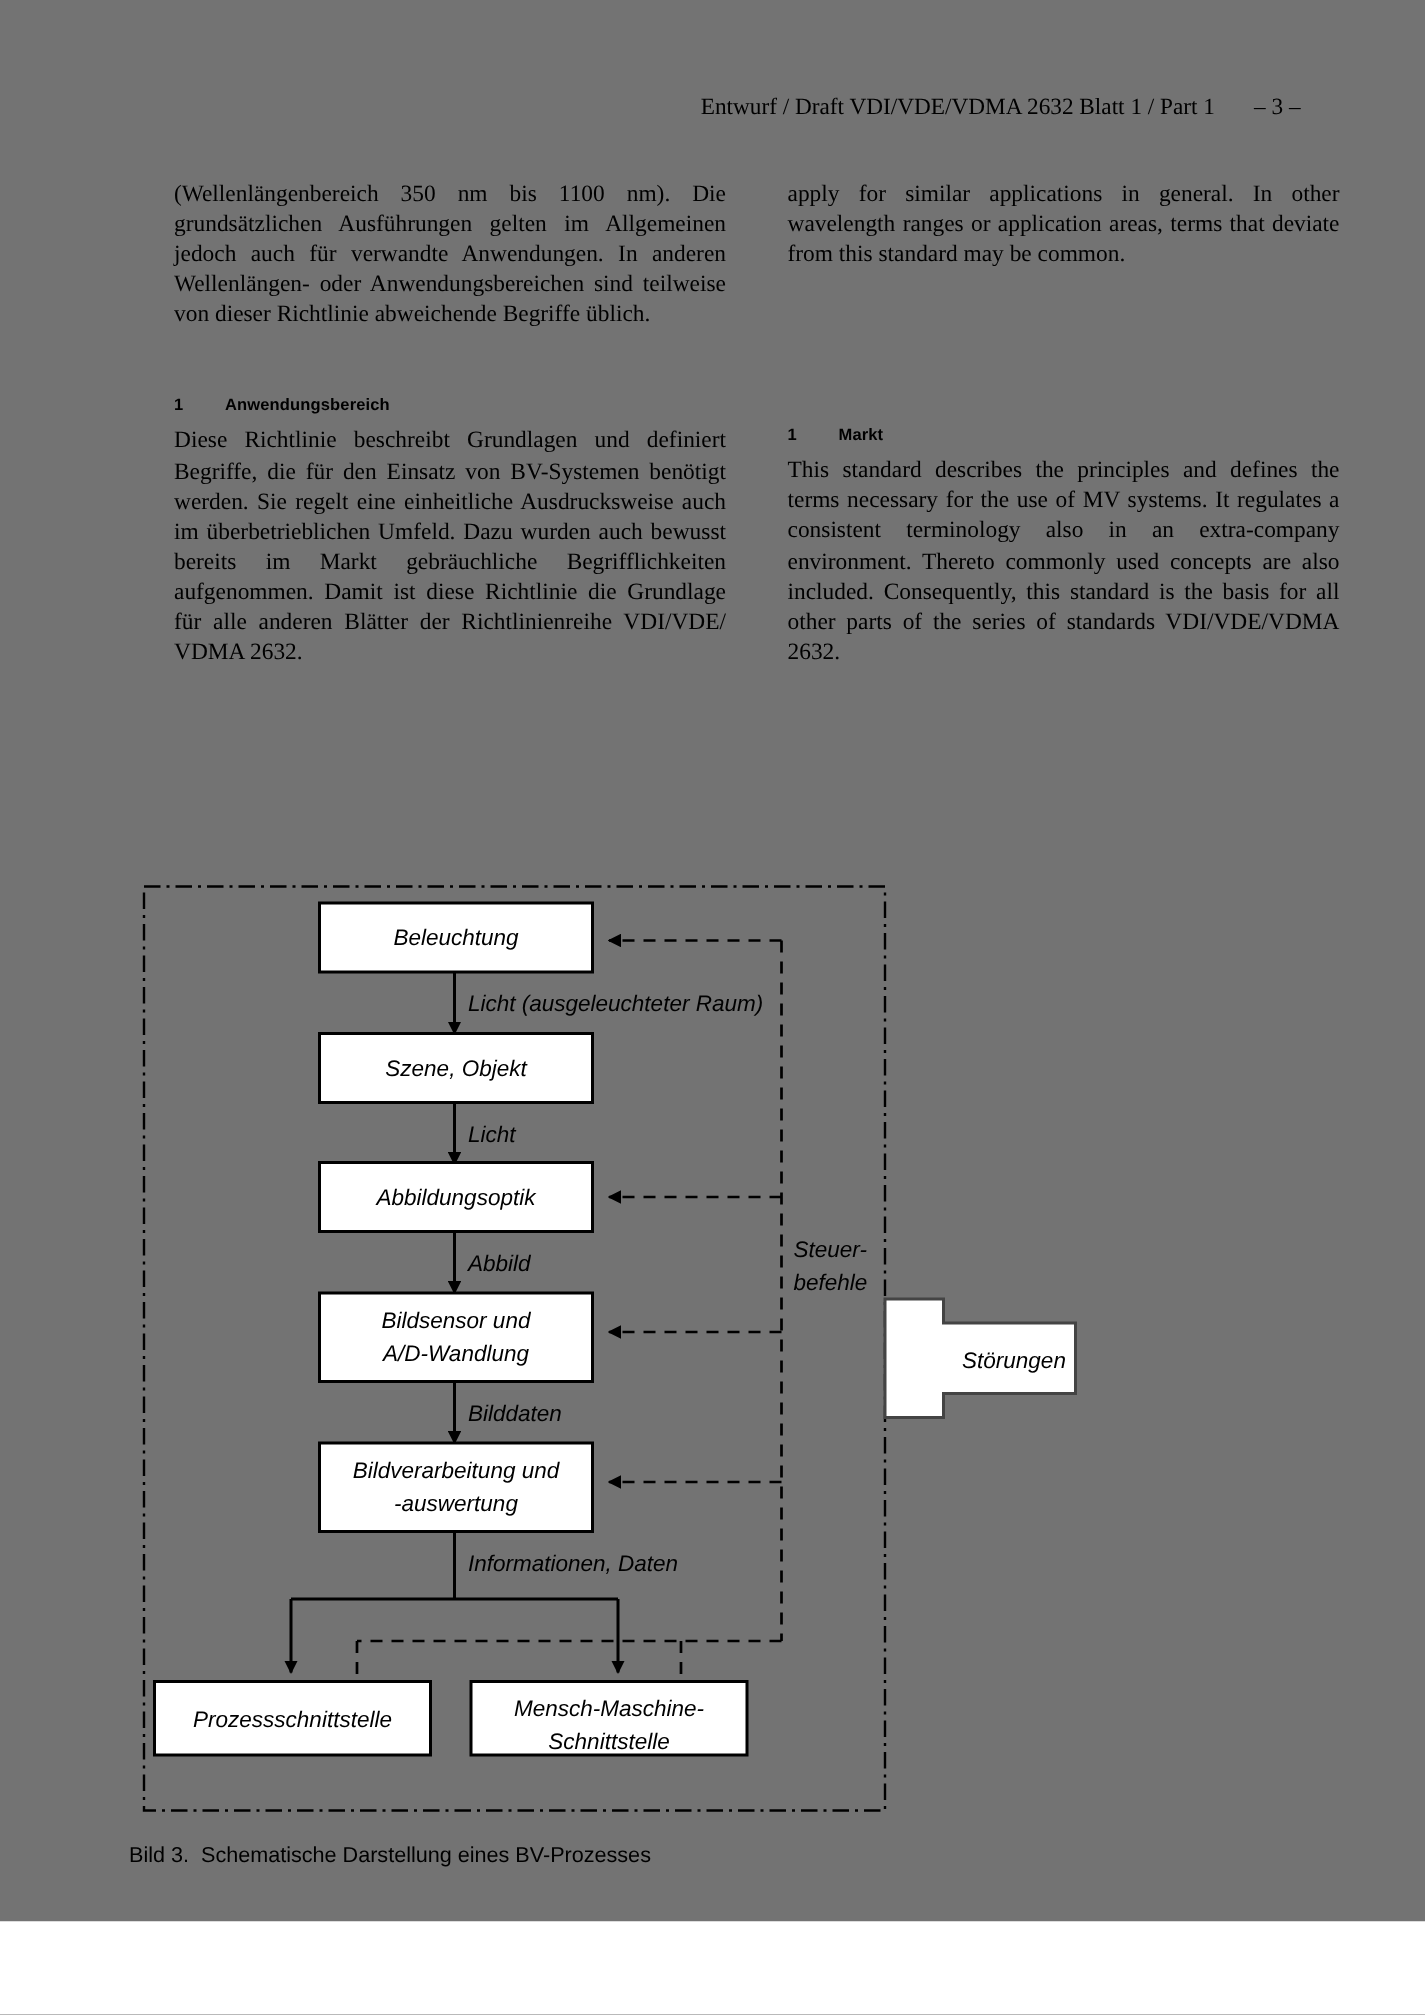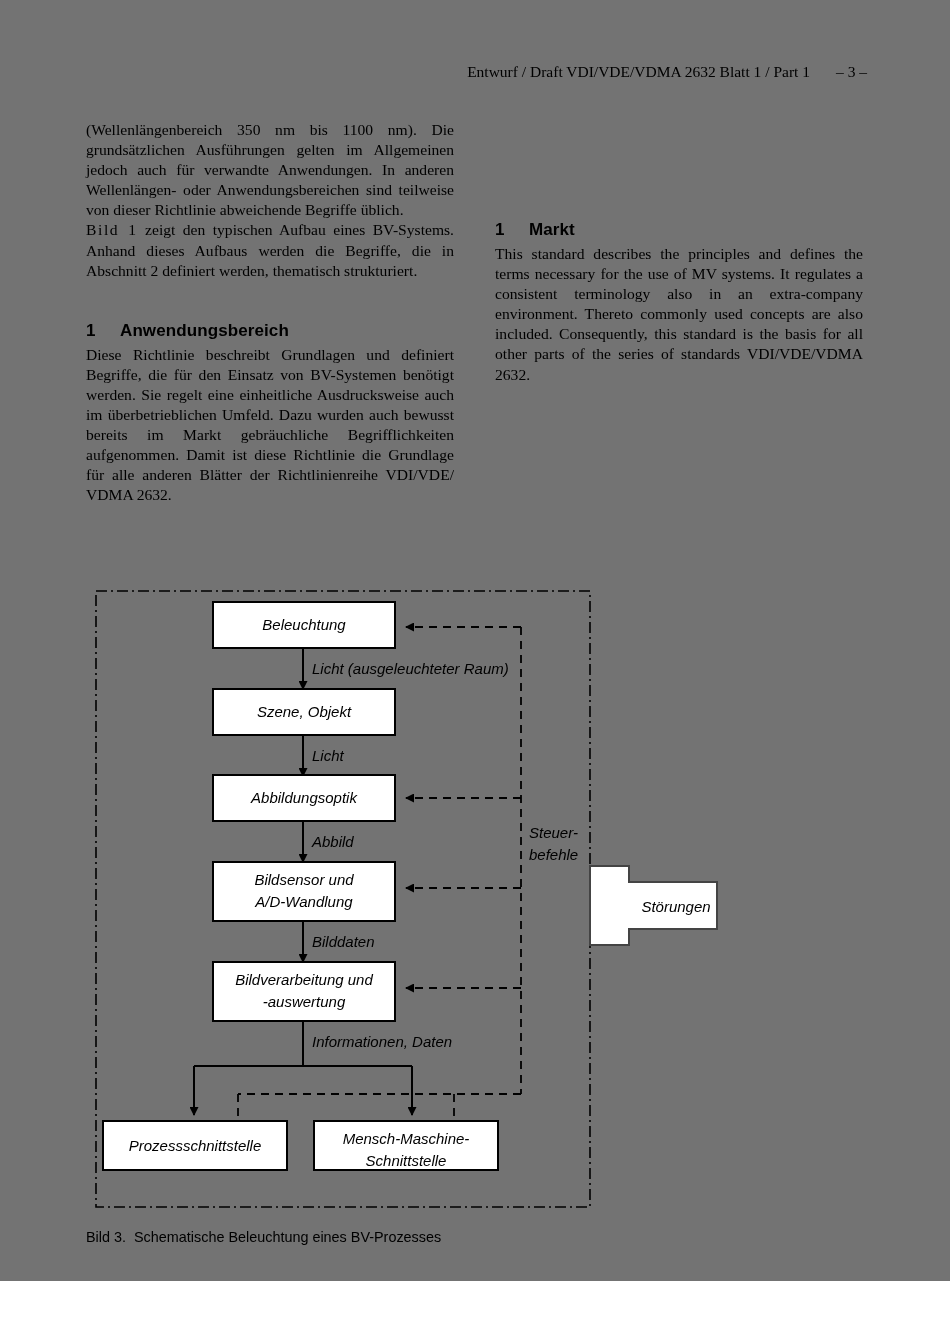--- a/index.html
+++ b/index.html
@@ -34,20 +34,21 @@
   .header .hdr-pageno {
     display: inline-block;
     margin-left: 26px;
   }
 
   
   .col {
     position: absolute;
     top: 120px;
     width: 368px;
+    margin-left: 30px;
   }
   .col-left  { left: 86px; }
   .col-right { left: 495px; }
 
   p.body {
     margin: 0 0 0 0;
     font-family: "Liberation Serif", "DejaVu Serif", serif;
     font-size: 15.6px;
     line-height: 20.1px;
     text-align: justify;
@@ -56,21 +57,21 @@
   }
   p.body + p.body { margin-top: 0px; }
   .spacer-md { height: 40px; }
   .spacer-lg { height: 60px; }
 
   .tracked { letter-spacing: 1.6px; }
 
   h2.section {
     margin: 0 0 4px 0;
     font-family: "Liberation Sans", "DejaVu Sans", sans-serif;
-    font-size: 17px;
+    font-size: 11px;
     font-weight: bold;
     line-height: 20px;
     letter-spacing: 0.1px;
   }
   h2.section .num {
     display: inline-block;
     width: 34px;
   }
 
   
@@ -104,27 +105,27 @@
 <body>
 
 <div class="page">
 
   <div class="header">
     <span class="hdr-title">Entwurf / Draft  VDI/VDE/VDMA 2632 Blatt 1 / Part 1</span><span class="hdr-pageno">– 3 –</span>
   </div>
 
   <div class="col col-left">
     <p class="body">(Wellenlängenbereich 350 nm bis 1100 nm). Die grundsätzlichen Ausführungen gelten im Allgemeinen jedoch auch für verwandte Anwendungen. In anderen Wellenlängen- oder Anwendungsbereichen sind teilweise von dieser Richtlinie abweichende Begriffe üblich.</p>
-    <p class="body"><span class="tracked">Bild 1</span><span> zeigt den typischen Aufbau eines BV-Systems. Anhand dieses Aufbaus werden die Begriffe, die in Abschnitt 2 definiert werden, thematisch strukturiert.</span></p>
     <div class="spacer-md"></div>
     <h2 class="section"><span class="num">1</span><span>Anwendungsbereich</span></h2>
     <p class="body">Diese Richtlinie beschreibt Grundlagen und definiert Begriffe, die für den Einsatz von BV-Systemen benötigt werden. Sie regelt eine einheitliche Ausdrucksweise auch im überbetrieblichen Umfeld. Dazu wurden auch bewusst bereits im Markt gebräuchliche Begrifflichkeiten aufgenommen. Damit ist diese Richtlinie die Grundlage für alle anderen Blätter der Richtlinienreihe VDI/VDE/ VDMA 2632.</p>
   </div>
 
   <div class="col col-right">
+    <p class="body">apply for similar applications in general. In other wavelength ranges or application areas, terms that deviate from this standard may be common.</p>
     <div class="spacer-lg"></div>
     <div class="spacer-md"></div>
     <h2 class="section"><span class="num">1</span><span>Markt</span></h2>
     <p class="body">This standard describes the principles and defines the terms necessary for the use of MV systems. It regulates a consistent terminology also in an extra-company environment. Thereto commonly used concepts are also included. Consequently, this standard is the basis for all other parts of the series of standards VDI/VDE/VDMA 2632.</p>
   </div>
 
   <div class="figure">
     <svg width="782" height="640" viewBox="0 0 782 640" xmlns="http://www.w3.org/2000/svg">
       <defs>
         <marker id="arrowSolid" markerWidth="9" markerHeight="9" refX="8" refY="4.5" orient="auto" markerUnits="userSpaceOnUse">
@@ -196,15 +197,15 @@
 
       <text x="443" y="253" text-anchor="start">Steuer-</text>
       <text x="443" y="275" text-anchor="start">befehle</text>
 
       <polygon points="494,6 494,6 494,6" fill="none" stroke="none"></polygon>
       <polygon points="504,281 543,281 543,297 631,297 631,344 543,344 543,360 504,360" fill="#ffffff" stroke="#444444" stroke-width="2" stroke-linejoin="miter"></polygon>
       <text x="590" y="327" text-anchor="middle">Störungen</text>
     </svg>
   </div>
 
-  <div class="figcaption"><span>Bild 3.</span>  <span>Schematische Beleuchtung eines BV-Prozesses</span></div>
+  <div class="figcaption"><span>Bild 3.</span>  <span>Schematische Darstellung eines BV-Prozesses</span></div>
 
 </div>
 
 </body></html>

